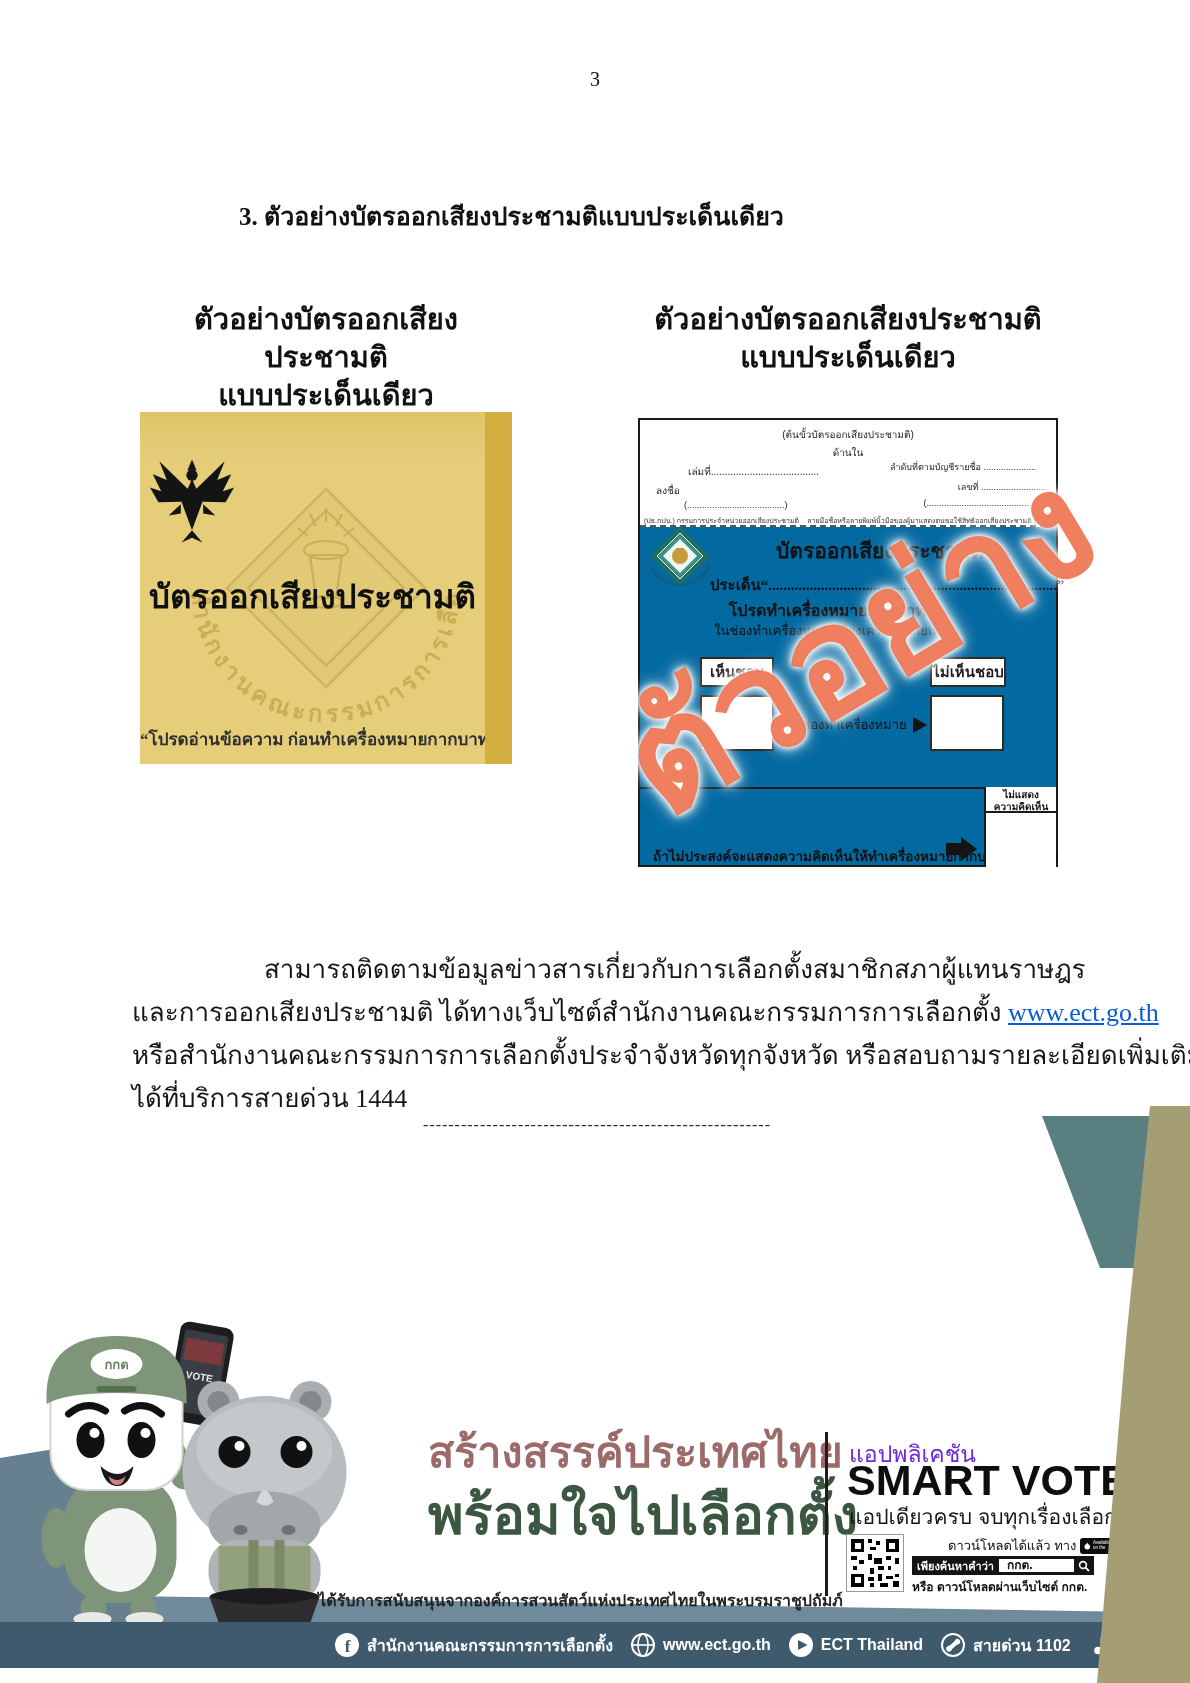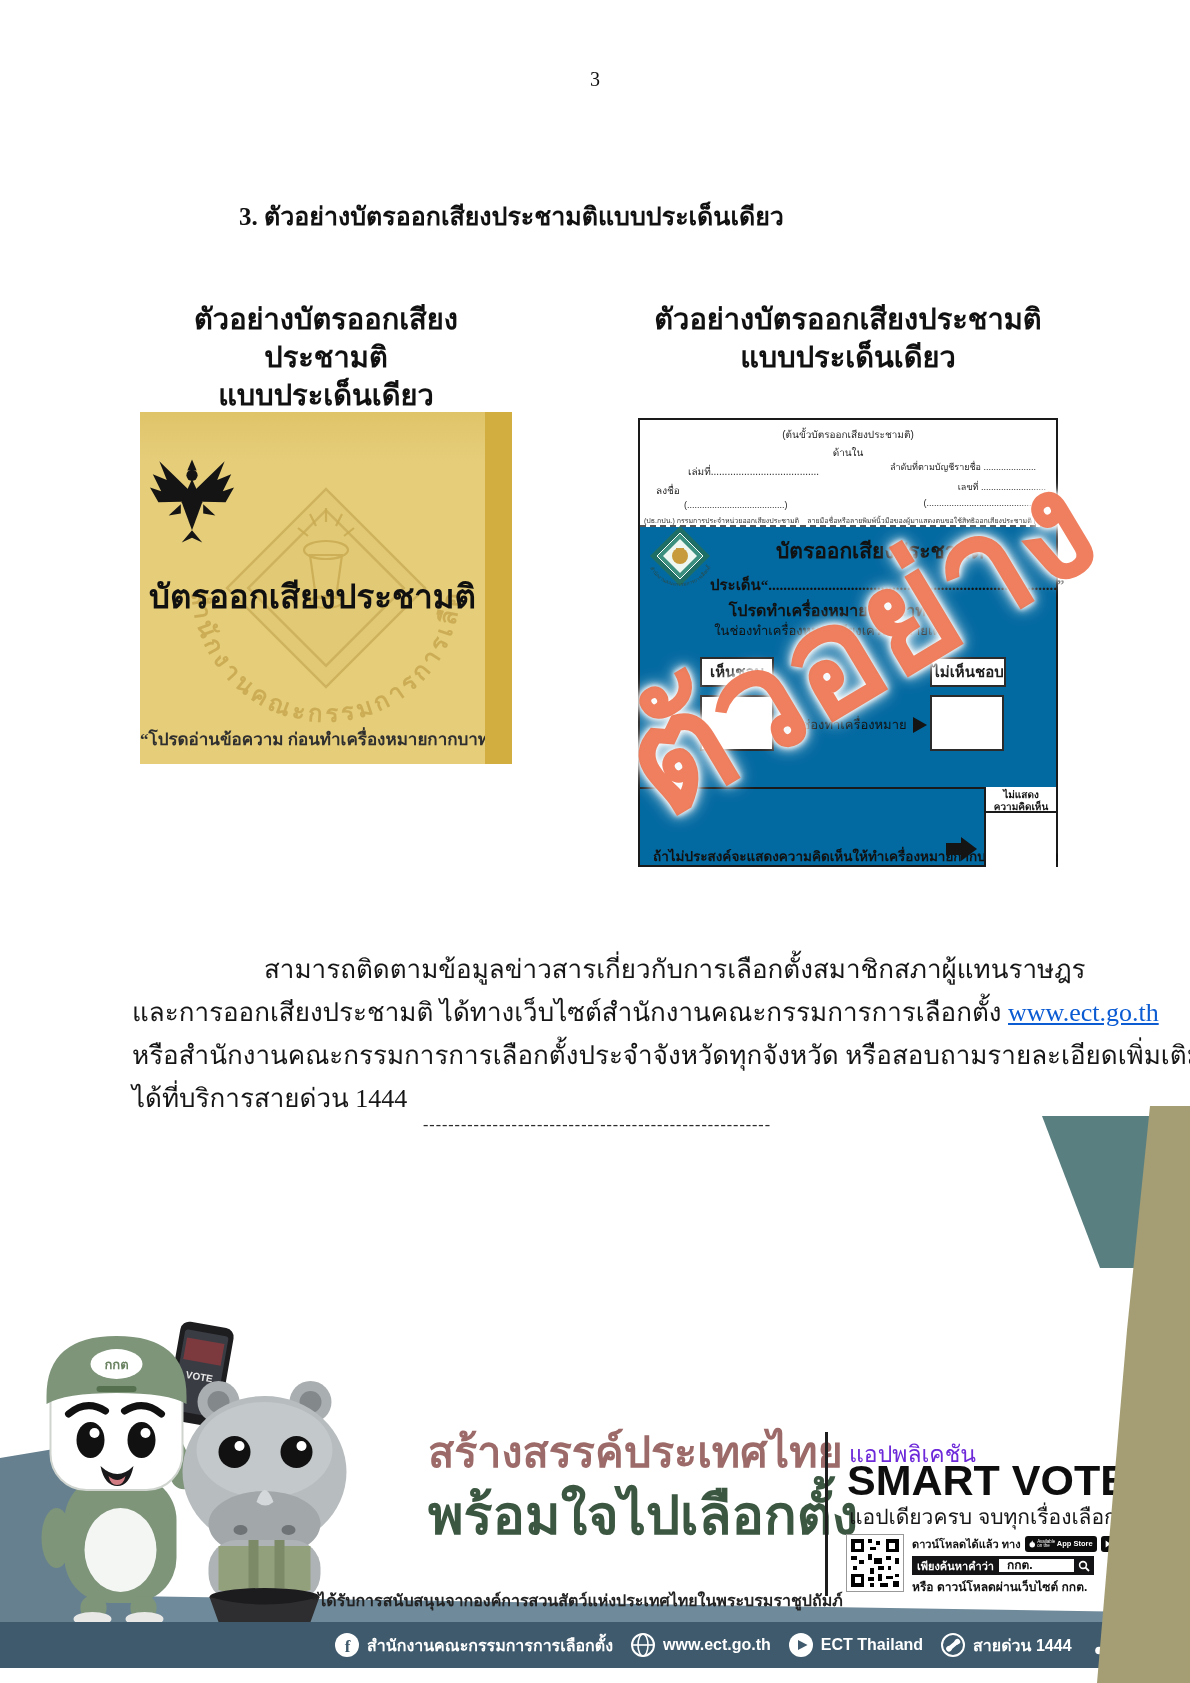--- a/index.html
+++ b/index.html
@@ -61,21 +61,21 @@
   .slogan-wrap{left:428px;top:1424px;width:392px;z-index:3;}
   .slogan1{font-size:43px;font-weight:bold;color:#9c6a68;line-height:56px;}
   .slogan2{font-size:54px;font-weight:800;color:#3c5741;line-height:70px;}
   .disclaimer{left:312px;top:1588px;font-size:16px;font-weight:bold;color:#222;z-index:3;}
   .vdivider{left:825px;top:1432px;width:3px;height:164px;background:#1d1d1d;z-index:3;}
   .app-label{left:849px;top:1436px;font-size:23px;color:#6d28d9;z-index:3;}
   .app-name{left:847px;top:1456px;font-size:43px;font-weight:800;letter-spacing:0px;color:#0e0e0e;z-index:3;}
   .app-tagline{left:849px;top:1500px;font-size:21px;color:#161616;z-index:3;}
   .qr{left:846px;top:1534px;width:58px;height:58px;background:#fff;border:1px solid #999;box-sizing:border-box;z-index:3;}
   .dl-row{left:912px;top:1535px;width:186px;display:flex;align-items:center;gap:4px;z-index:3;}
-  .dl-text{font-size:11px;font-weight:bold;color:#111;white-space:nowrap;}
+  .dl-text{font-size:13px;font-weight:normal;color:#111;white-space:nowrap;margin-left:36px;}
   .badge{background:#0c0c0c;border-radius:3px;height:16px;display:flex;align-items:center;gap:2px;padding:0 4px;color:#fff;}
   .badge .t{display:flex;flex-direction:row;line-height:1;}
   .badge .t .s{font-size:4.5px;}
   .badge .t .b{font-size:7.5px;font-weight:bold;white-space:nowrap;}
   .search-bar{left:912px;top:1556px;width:182px;height:19px;background:#141416;display:flex;align-items:center;z-index:3;}
   .search-bar .lab{color:#fff;font-size:11px;font-weight:bold;padding:0 5px;white-space:nowrap;}
   .search-bar .field{background:#fff;color:#0c0c0c;font-size:12px;font-weight:bold;height:13px;line-height:13px;flex:1;padding-left:8px;}
   .search-bar .lens{width:20px;display:flex;align-items:center;justify-content:center;}
   .alt-dl{left:912px;top:1577px;font-size:12px;font-weight:bold;color:#111;z-index:3;}
 
@@ -369,21 +369,21 @@
     </span>
     <span class="fitem">
       <svg width="26" height="26" viewBox="0 0 26 26">
           <circle cx="13" cy="13" r="11" stroke="#fff" stroke-width="2" fill="none"></circle>
           <g transform="rotate(-40 13 13)" fill="#fff">
             <rect x="6.5" y="11.2" width="13" height="4.2" rx="2.1"></rect>
             <circle cx="7.5" cy="13.3" r="2.8"></circle>
             <circle cx="18.5" cy="13.3" r="2.8"></circle>
           </g>
         </svg>
-      <span>สายด่วน 1444</span>
+      <span>สายด่วน 1102</span>
     </span>
     <span class="fitem">
       <svg width="26" height="26" viewBox="0 0 26 26">
           <g fill="#fff">
             <circle cx="10" cy="18.5" r="3.8"></circle>
             <rect x="12.6" y="5" width="2.8" height="13.5"></rect>
             <path d="M15.4 5 q5 1 6 5.4 q-3.4 -0.4 -6 -2.4 z"></path>
           </g>
         </svg>
       <span>ect.thailand</span>

